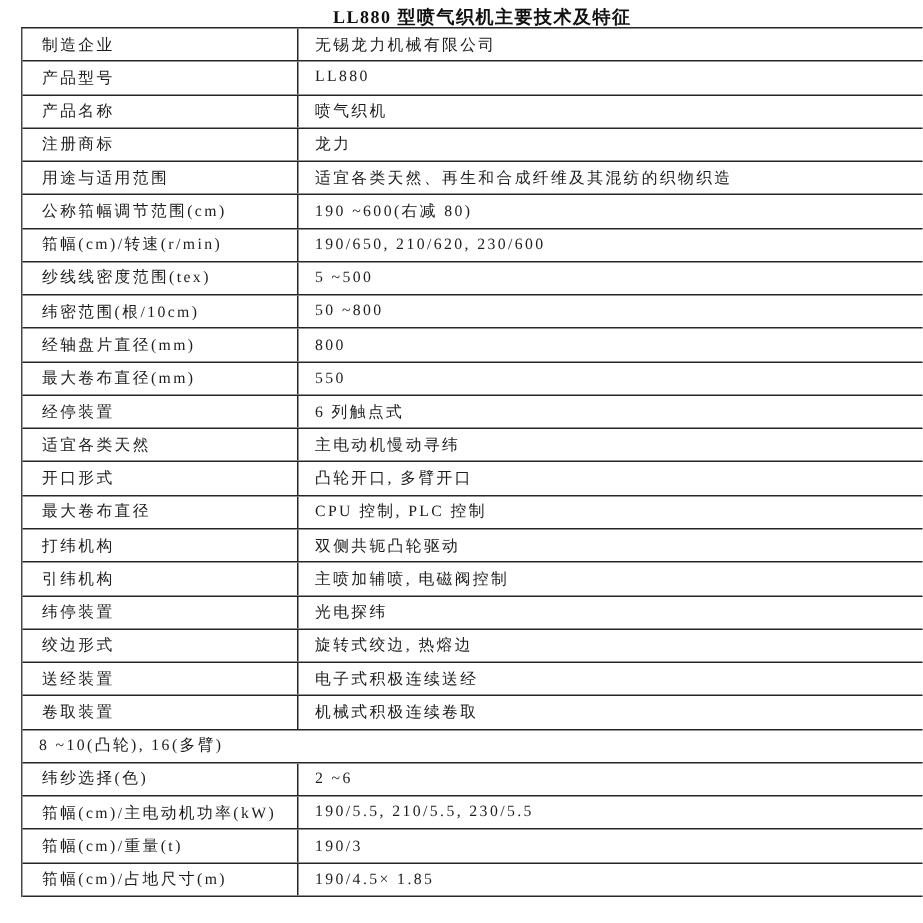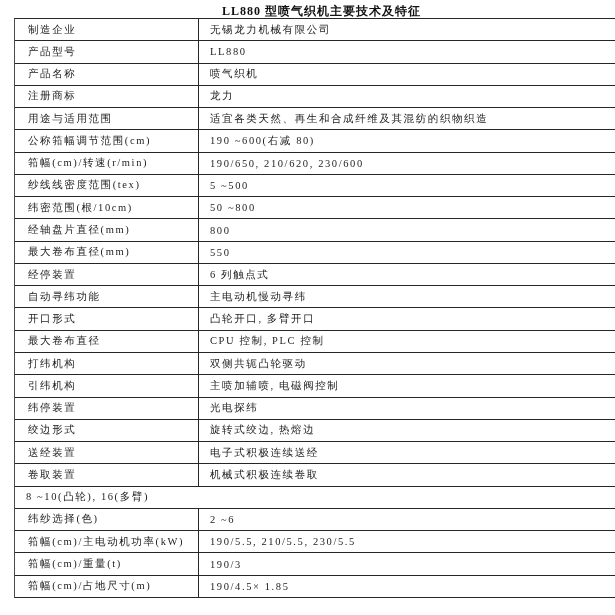--- a/index.html
+++ b/index.html
@@ -126,21 +126,21 @@
       <div class="cell label">最大卷布直径(mm)</div>
       <div class="cell value">550</div>
     </div>
 
     <div class="row">
       <div class="cell label">经停装置</div>
       <div class="cell value">6 列触点式</div>
     </div>
 
     <div class="row">
-      <div class="cell label">自动寻纬功能</div>
+      <div class="cell label">适宜各类天然</div>
       <div class="cell value">主电动机慢动寻纬</div>
     </div>
 
     <div class="row">
       <div class="cell label">开口形式</div>
       <div class="cell value">凸轮开口, 多臂开口</div>
     </div>
 
     <div class="row">
       <div class="cell label">最大卷布直径</div>

